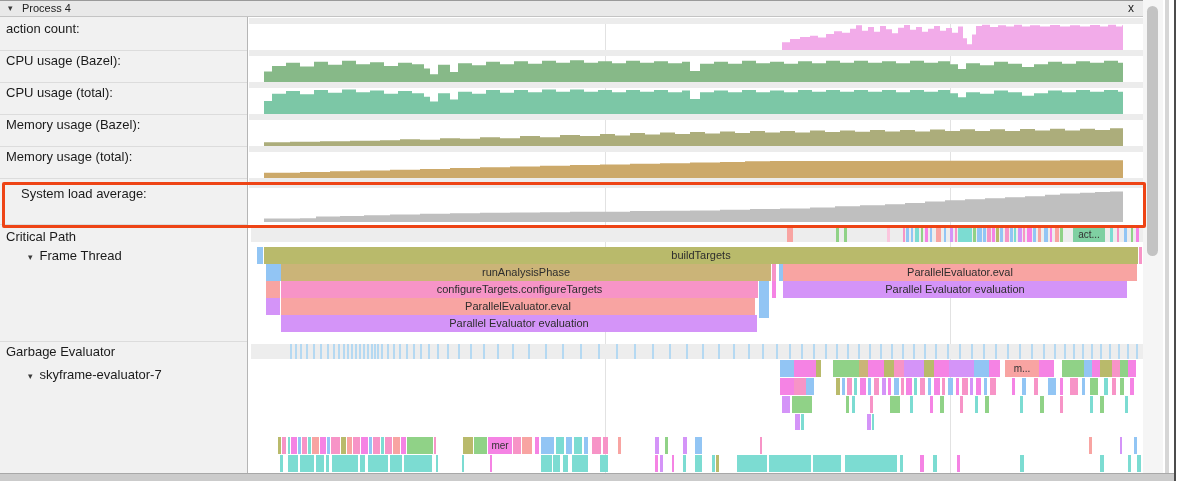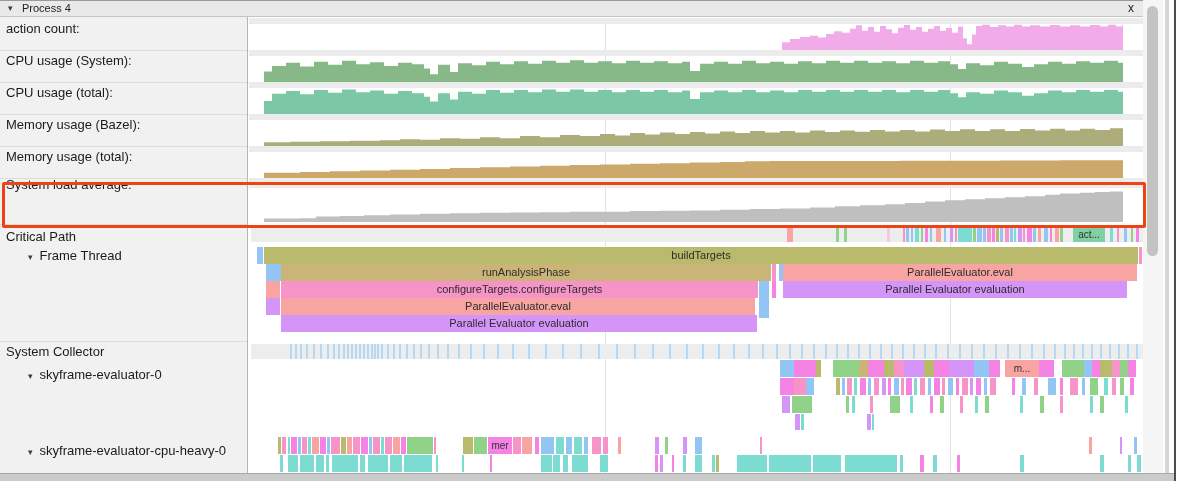--- a/index.html
+++ b/index.html
@@ -47,30 +47,29 @@
 
   <div id="left-panel" class="abs">
     <div class="panel-sep" style="top:33px"></div>
     <div class="panel-sep" style="top:65px"></div>
     <div class="panel-sep" style="top:97px"></div>
     <div class="panel-sep" style="top:129px"></div>
     <div class="panel-sep" style="top:161px"></div>
     <div class="panel-sep" style="top:207px"></div>
     <div class="panel-sep" style="top:324px"></div>
   <div class="row-label" style="left: 6px; top: 4px; position: absolute;">action count:</div>
-      <div class="row-label" style="left: 6px; top: 36px; position: absolute;">CPU usage (System):</div>
+      <div class="row-label" style="left: 6px; top: 36px; position: absolute;">CPU usage (Bazel):</div>
       <div class="row-label" style="left: 6px; top: 68px; position: absolute;">CPU usage (total):</div>
       <div class="row-label" style="left: 6px; top: 100px; position: absolute;">Memory usage (Bazel):</div>
       <div class="row-label" style="left: 6px; top: 132px; position: absolute;">Memory usage (total):</div>
-      <div class="row-label" style="left: 6px; top: 160px; position: absolute;">System load average:</div>
+      <div class="row-label" style="left: 6px; top: 169px; position: absolute; padding-left: 15px;">System load average:</div>
       <div class="row-label" style="left: 6px; top: 212px; position: absolute;"><span>Critical Path</span></div>
       <div class="row-label" style="left: 28px; top: 231px; position: absolute;"><span class="tri">▾</span><span>Frame Thread</span></div>
-      <div class="row-label" style="left: 6px; top: 327px; position: absolute;"><span>System Collector</span></div>
-      <div class="row-label" style="left: 28px; top: 350px; position: absolute;"><span class="tri">▾</span><span>skyframe-evaluator-0</span></div>
-      <div class="row-label" style="left: 28px; top: 426px; position: absolute;"><span class="tri">▾</span><span>skyframe-evaluator-cpu-heavy-0</span></div>
+      <div class="row-label" style="left: 6px; top: 327px; position: absolute;"><span>Garbage Evaluator</span></div>
+      <div class="row-label" style="left: 28px; top: 350px; position: absolute;"><span class="tri">▾</span><span>skyframe-evaluator-7</span></div>
     </div>
 
   <div id="content">
       <div class="gridline" style="left: 605px; top: 18px; height: 455px; position: absolute;"></div>
       <div class="gridline" style="left: 950px; top: 18px; height: 455px; position: absolute;"></div>
       <div class="gap-strip" style="top: 18px; height: 6px;"></div>
       <svg width="892" height="26" class="counter-svg" style="top: 24px;">
         <path d="M13 26 L13 26 L527 26 L527 26 L531 26 L531 18.2 L539 18.2 L539 15.08 L549 15.08 L549 13 L559 13 L559 11.7 L567 11.7 L567 13.52 L575 13.52 L575 9.879999999999999 L583 9.879999999999999 L583 7.280000000000001 L591 7.280000000000001 L591 8.84 L599 8.84 L599 4.68 L605 4.68 L605 1.3000000000000007 L611 1.3000000000000007 L611 6.760000000000002 L617 6.760000000000002 L617 3.120000000000001 L623 3.120000000000001 L623 7.800000000000001 L629 7.800000000000001 L629 2.0799999999999983 L635 2.0799999999999983 L635 5.199999999999999 L641 5.199999999999999 L641 9.36 L647 9.36 L647 3.6400000000000006 L653 3.6400000000000006 L653 1.0399999999999991 L659 1.0399999999999991 L659 5.719999999999999 L665 5.719999999999999 L665 3.120000000000001 L671 3.120000000000001 L671 7.800000000000001 L677 7.800000000000001 L677 4.68 L683 4.68 L683 2.0799999999999983 L689 2.0799999999999983 L689 6.760000000000002 L695 6.760000000000002 L695 3.900000000000002 L701 3.900000000000002 L701 8.84 L707 8.84 L707 2.599999999999998 L712 2.599999999999998 L712 14.299999999999999 L716 14.299999999999999 L716 20.28 L721 20.28 L721 10.4 L725 10.4 L725 2.0799999999999983 L731 2.0799999999999983 L731 0.7800000000000011 L739 0.7800000000000011 L739 3.120000000000001 L747 3.120000000000001 L747 1.3000000000000007 L755 1.3000000000000007 L755 2.599999999999998 L763 2.599999999999998 L763 0.7800000000000011 L771 0.7800000000000011 L771 2.599999999999998 L779 2.599999999999998 L779 1.3000000000000007 L789 1.3000000000000007 L789 2.599999999999998 L799 2.599999999999998 L799 1.0399999999999991 L809 1.0399999999999991 L809 2.599999999999998 L819 2.599999999999998 L819 1.3000000000000007 L829 1.3000000000000007 L829 2.599999999999998 L839 2.599999999999998 L839 1.0399999999999991 L849 1.0399999999999991 L849 2.599999999999998 L857 2.599999999999998 L857 0.7800000000000011 L865 0.7800000000000011 L865 2.599999999999998 L871 2.599999999999998 L871 1.3000000000000007 L872 1.3000000000000007 L872 26 L872 26 L872 26 Z" fill="#f2abe9"></path>
       </svg>
       <div class="gap-strip" style="top: 50px; height: 6px;"></div>

